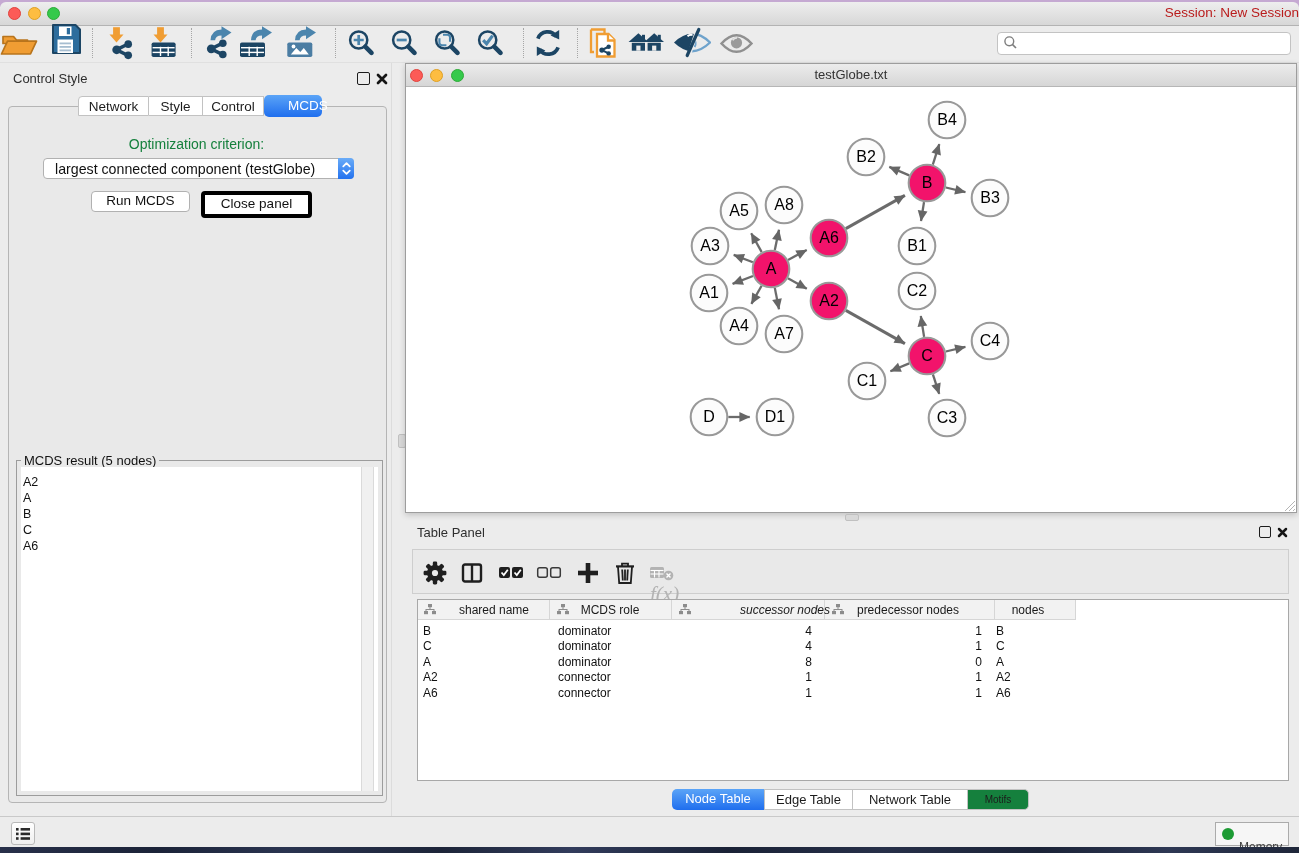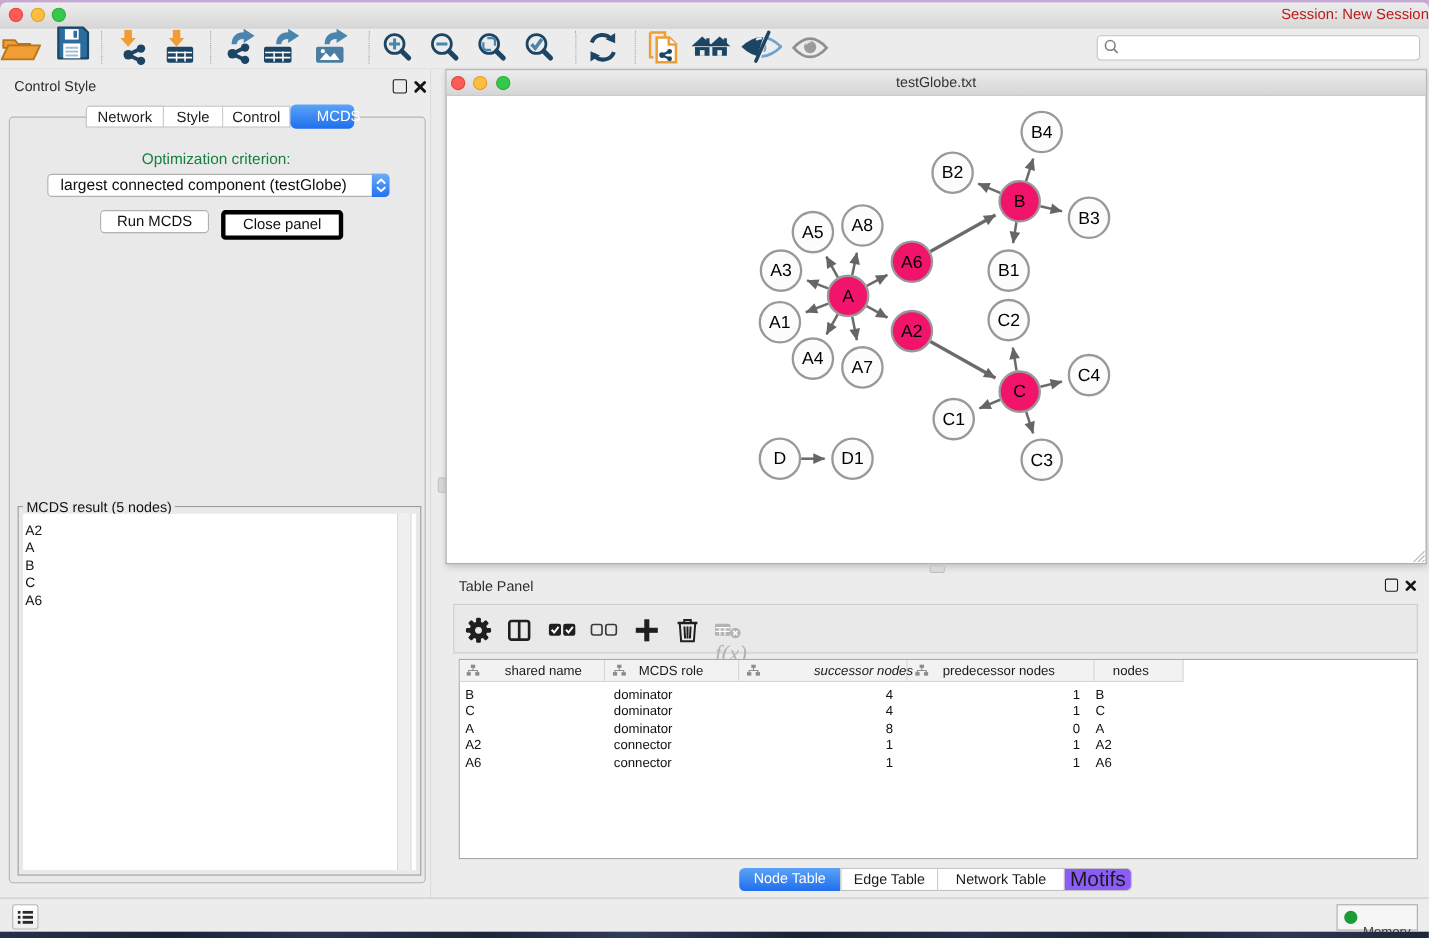--- a/index.html
+++ b/index.html
@@ -441,21 +441,21 @@
 <div class="abs" style="left:996px;top:670.3px;font-size:12px;color:#111;">A2</div>
 <div class="abs" style="left:423px;top:685.9px;font-size:12px;color:#111;">A6</div>
 <div class="abs" style="left:558px;top:685.9px;font-size:12px;color:#111;">connector</div>
 <div class="abs" style="left:700px;top:685.9px;width:112px;text-align:right;font-size:12px;color:#111;">1</div>
 <div class="abs" style="left:860px;top:685.9px;width:122px;text-align:right;font-size:12px;color:#111;">1</div>
 <div class="abs" style="left:996px;top:685.9px;font-size:12px;color:#111;">A6</div>
 
 <div class="abs" style="left:672px;top:789px;width:92px;height:21px;background:linear-gradient(#5ba4f7,#1f6eee);border-radius:5px 0 0 5px;box-sizing:border-box;text-align:center;font-size:13px;color:#fff;line-height:20px;">Node Table</div>
 <div class="abs" style="left:764px;top:789px;width:89px;height:21px;background:#fff;border:1px solid #c2c2c2;box-sizing:border-box;text-align:center;font-size:13px;color:#1c1c1c;line-height:20px;">Edge Table</div>
 <div class="abs" style="left:853px;top:789px;width:115px;height:21px;background:#fff;border:1px solid #c2c2c2;border-left:none;box-sizing:border-box;text-align:center;font-size:13px;color:#1c1c1c;line-height:20px;">Network Table</div>
-<div class="abs" style="left:968px;top:789px;width:61px;height:21px;background:#8b5cf6;border:1px solid #c2c2c2;border-left:none;border-radius:0 5px 5px 0;box-sizing:border-box;text-align:center;font-size:19px;color:#1c1c1c;line-height:20px;">Motifs</div>
+<div class="abs" style="left:968px;top:789px;width:61px;height:21px;background:#15803d;border:1px solid #c2c2c2;border-left:none;border-radius:0 5px 5px 0;box-sizing:border-box;text-align:center;font-size:10px;color:#1c1c1c;line-height:20px;">Motifs</div>
 
 <div class="abs" style="left:0;top:816px;width:1299px;height:1px;background:#c9c9c9;"></div>
 <div class="abs" style="left:11px;top:822px;width:24px;height:23px;background:linear-gradient(#ffffff,#efefef);border:1px solid #b9b9b9;border-radius:3px;box-sizing:border-box;"></div>
 <svg class="abs" style="left:16px;top:828px;" width="14" height="12" viewBox="0 0 14 12">
     <g fill="#2a2a2a">
       <rect x="0" y="0" width="2.6" height="2.6"></rect>
       <rect x="4.6" y="0" width="9.4" height="2.6"></rect>
       <rect x="0" y="4.6" width="2.6" height="2.6"></rect>
       <rect x="4.6" y="4.6" width="9.4" height="2.6"></rect>
       <rect x="0" y="9.2" width="2.6" height="2.6"></rect>

